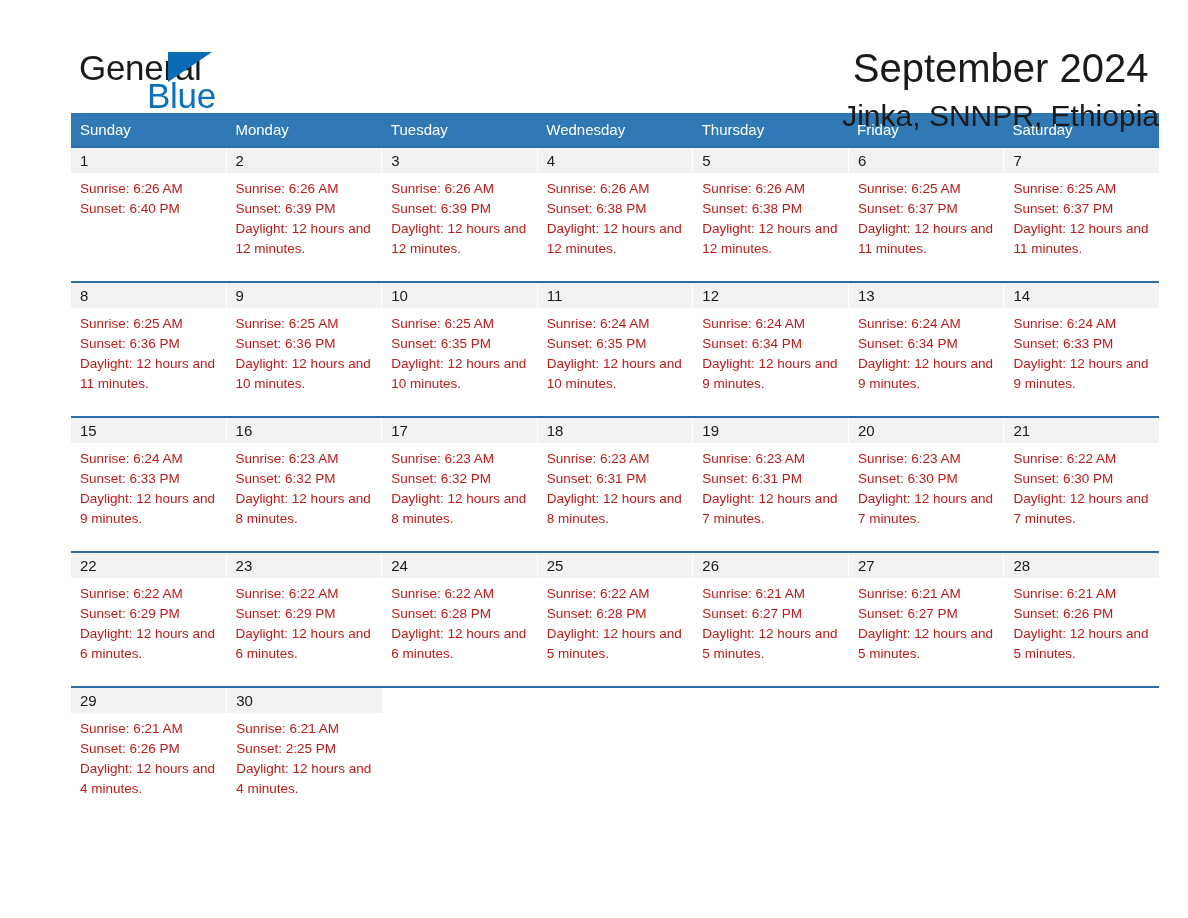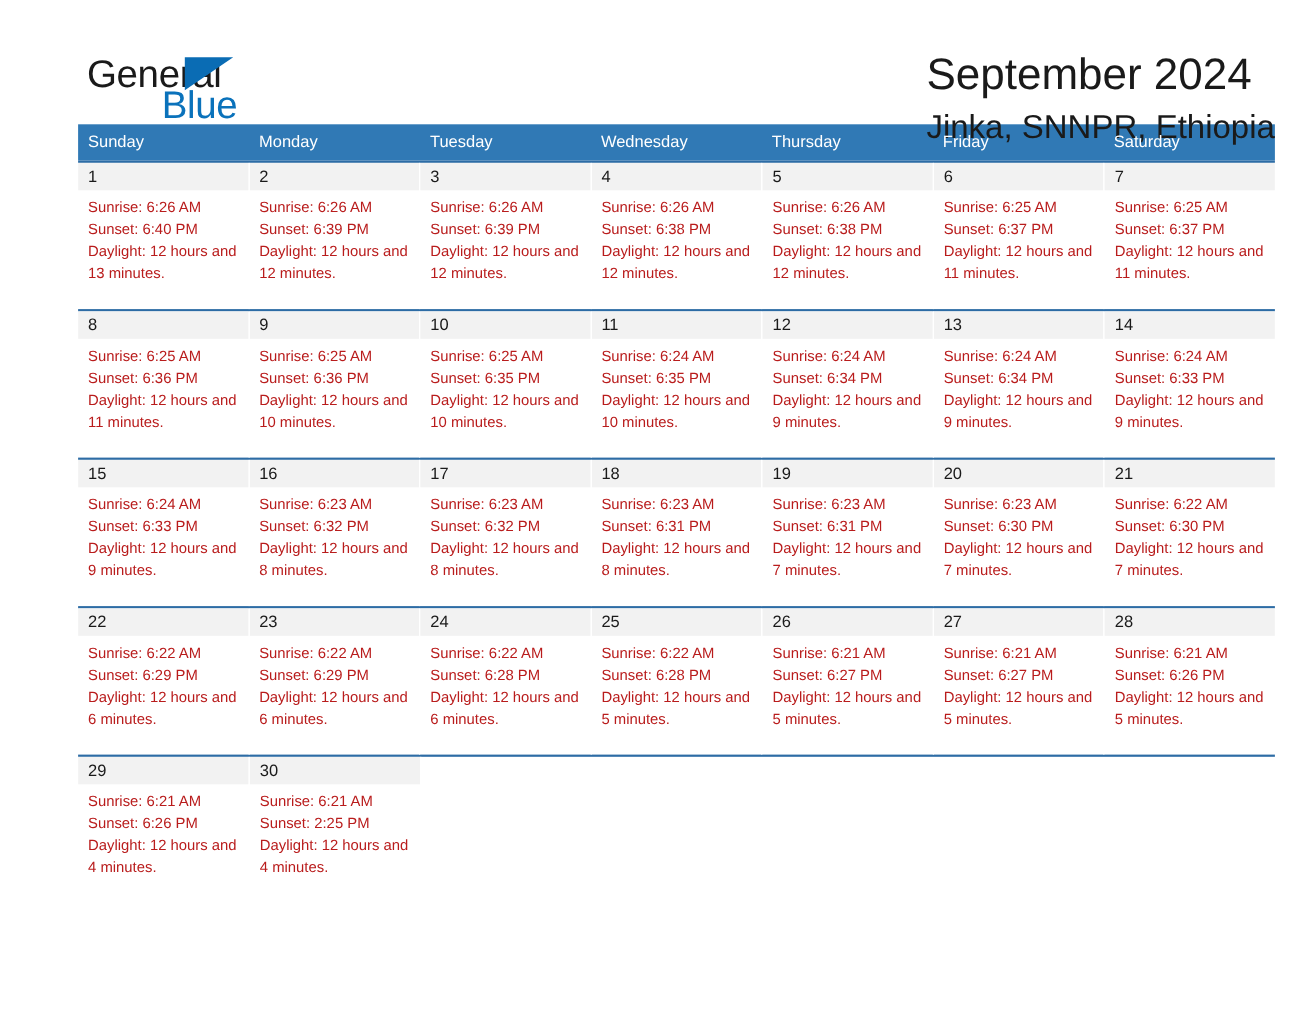--- a/index.html
+++ b/index.html
@@ -64,21 +64,21 @@
     position: absolute;
     left: 97px;
     top: 8px;
     width: 0;
     height: 0;
     border-left: 44px solid #0a6cb4;
     border-bottom: 30px solid transparent;
   }
 
   .titles {
-    text-align: left;
+    text-align: center;
     flex: 0 0 auto;
     padding-top: 0px;
   }
   .month-title {
     font-size: 40px;
     line-height: 48px;
     color: #1a1a1a;
     font-weight: normal;
     white-space: nowrap;
   }
@@ -196,21 +196,20 @@
 
     <div id="weeks-container">
         <div class="week-row">
           <div class="day-cell filled">
             <div class="daynum-band">
               <span class="daynum">1</span>
             </div>
             <div class="day-info">
               <div>Sunrise: 6:26 AM</div>
               <div>Sunset: 6:40 PM</div>
-              <div class="daylight">Daylight: 12 hours and 13 minutes.</div>
             </div>
           </div>
           <div class="day-cell filled">
             <div class="daynum-band">
               <span class="daynum">2</span>
             </div>
             <div class="day-info">
               <div>Sunrise: 6:26 AM</div>
               <div>Sunset: 6:39 PM</div>
               <div class="daylight">Daylight: 12 hours and 12 minutes.</div>

